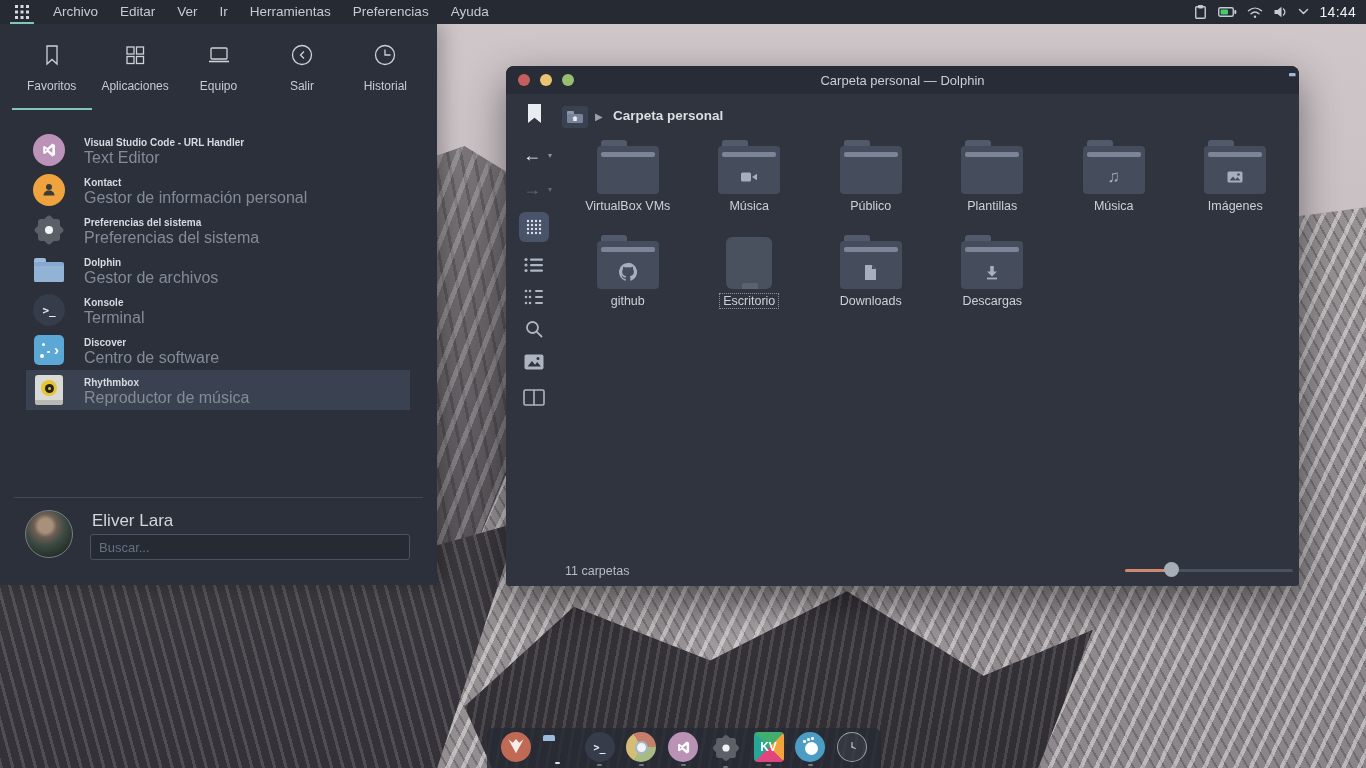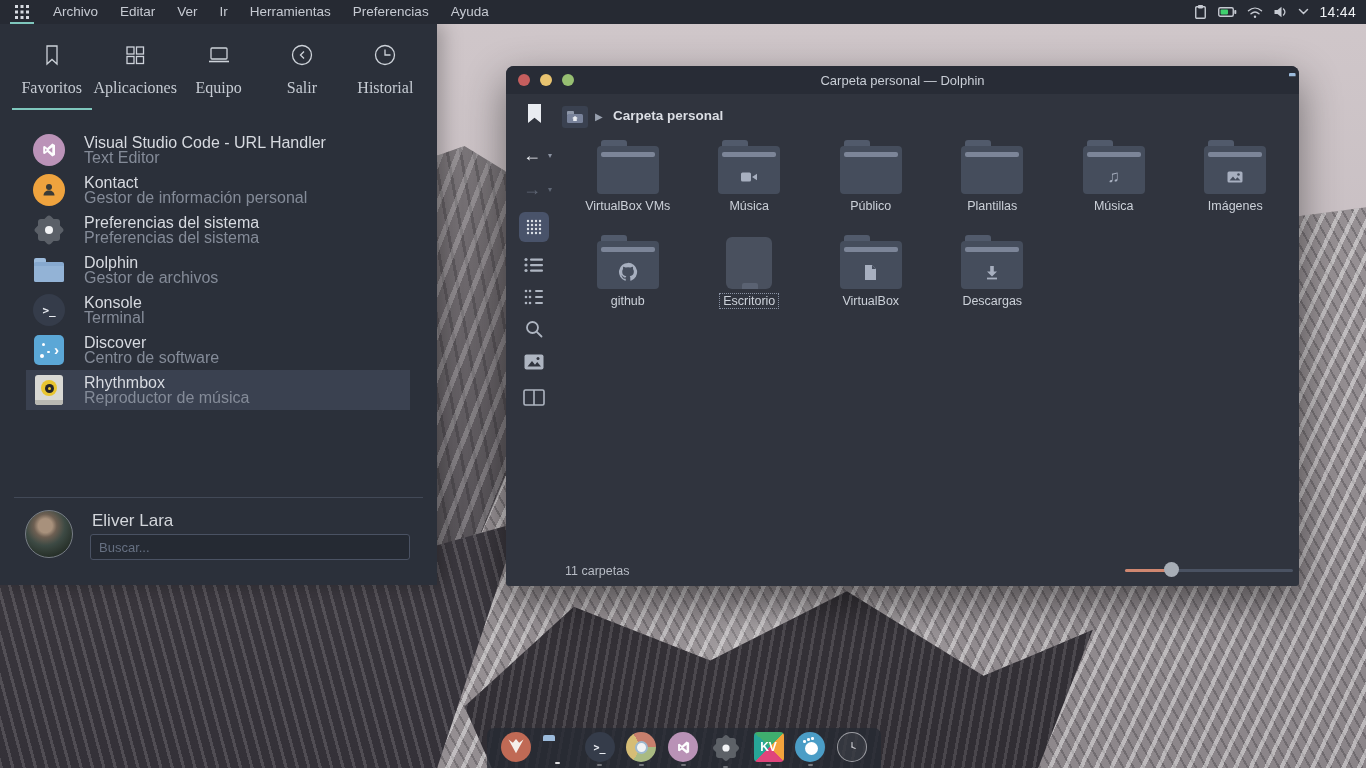--- a/index.html
+++ b/index.html
@@ -39,26 +39,26 @@
   .launcher-btn .ul { position:absolute; left:2px; right:2px; bottom:0; height:2px; background:#7fc7bd; }
   .menu-item { padding:0 11px; font-size:13.5px; line-height:24px; }
   .mb-right { margin-left:auto; display:flex; align-items:center; gap:10px; padding-right:10px; height:100%; }
   .tray-ic { display:flex; align-items:center; justify-content:center; color:#c6cad2; }
   .mb-clock { font-size:14px; color:#f0f2f5; letter-spacing:.3px; }
 
   
   .panel { position:absolute; left:0; top:24px; width:437px; height:561px; background:#2b303a; z-index:20; box-shadow:6px 0 18px rgba(0,0,0,.25); }
   .tabs { position:absolute; top:18px; left:10px; right:10px; display:flex; }
   .tab { flex:1; display:flex; flex-direction:column; align-items:center; gap:11px; color:#cdd2d9; }
-  .tab .tlabel { font-size:16px; color:#c6cbd3;font-family:Liberation Serif, serif; }
+  .tab .tlabel { font-size:12px; color:#c6cbd3; }
   .tab-underline { position:absolute; top:84px; left:12px; width:80px; height:2px; background:#7fc7bd; }
   .applist { position:absolute; top:106px; left:0; right:0; }
   .arow { display:flex; align-items:center; height:40px; margin:0 27px 0 26px; padding-left:7px; gap:19px; }
   .arow.sel { background:#3a4150; }
-  .atext .t1 { font-size:16px; color:#d7dae0; line-height:16px; }
+  .atext .t1 { font-size:10px; color:#d7dae0; line-height:16px;font-weight:bold; }
   .atext .t2 { font-size:16px; color:#848b98; line-height:14px; }
   .aicon { width:32px; height:32px; flex:0 0 32px; display:flex; align-items:center; justify-content:center; position:relative; }
   .circle { border-radius:50%; width:32px; height:32px; display:flex; align-items:center; justify-content:center; }
   .ic-vscode { background:#bb93b8; }
   .ic-kontact { background:#efa33e; }
   .ic-konsole { background:#353c4a; color:#e8ebf0; font-family:"DejaVu Sans Mono", monospace; font-size:11px; font-weight:bold; }
   .ic-discover { width:30px; height:30px; border-radius:5px; background:#5ba7d6; position:relative; }
   .ic-discover .dd1,.ic-discover .dd2,.ic-discover .dd3 { position:absolute; background:#fff; border-radius:50%; }
   .dd1 { width:4px; height:4px; left:6px; bottom:7px; }
   .dd2 { width:3px; height:3px; left:8px; top:8px; }
@@ -560,21 +560,21 @@
             <i class="tab"></i>
             <i class="body"></i>
             <i class="stripe"></i>
           <span class="glyph">
               <svg width="13" height="15" viewBox="0 0 13 15">
                 <path d="M1 0h7l4 4v11H1z" fill="#a7afbf"></path>
                 <path d="M8 0v4h4z" fill="#454d5c"></path>
               </svg>
             </span>
         </div>
-        <div class="flabel">VirtualBox</div>
+        <div class="flabel">Downloads</div>
       </div>
       <div class="fcell">
         <div class="ficon">
             <i class="tab"></i>
             <i class="body"></i>
             <i class="stripe"></i>
           <span class="glyph">
               <svg width="14" height="15" viewBox="0 0 14 15">
                 <path d="M5.2 1h3.6v5.5H12L7 11.5 2 6.5h3.2z" fill="#a7afbf"></path>
                 <rect x="2" y="12.6" width="10" height="1.8" fill="#a7afbf"></rect>

